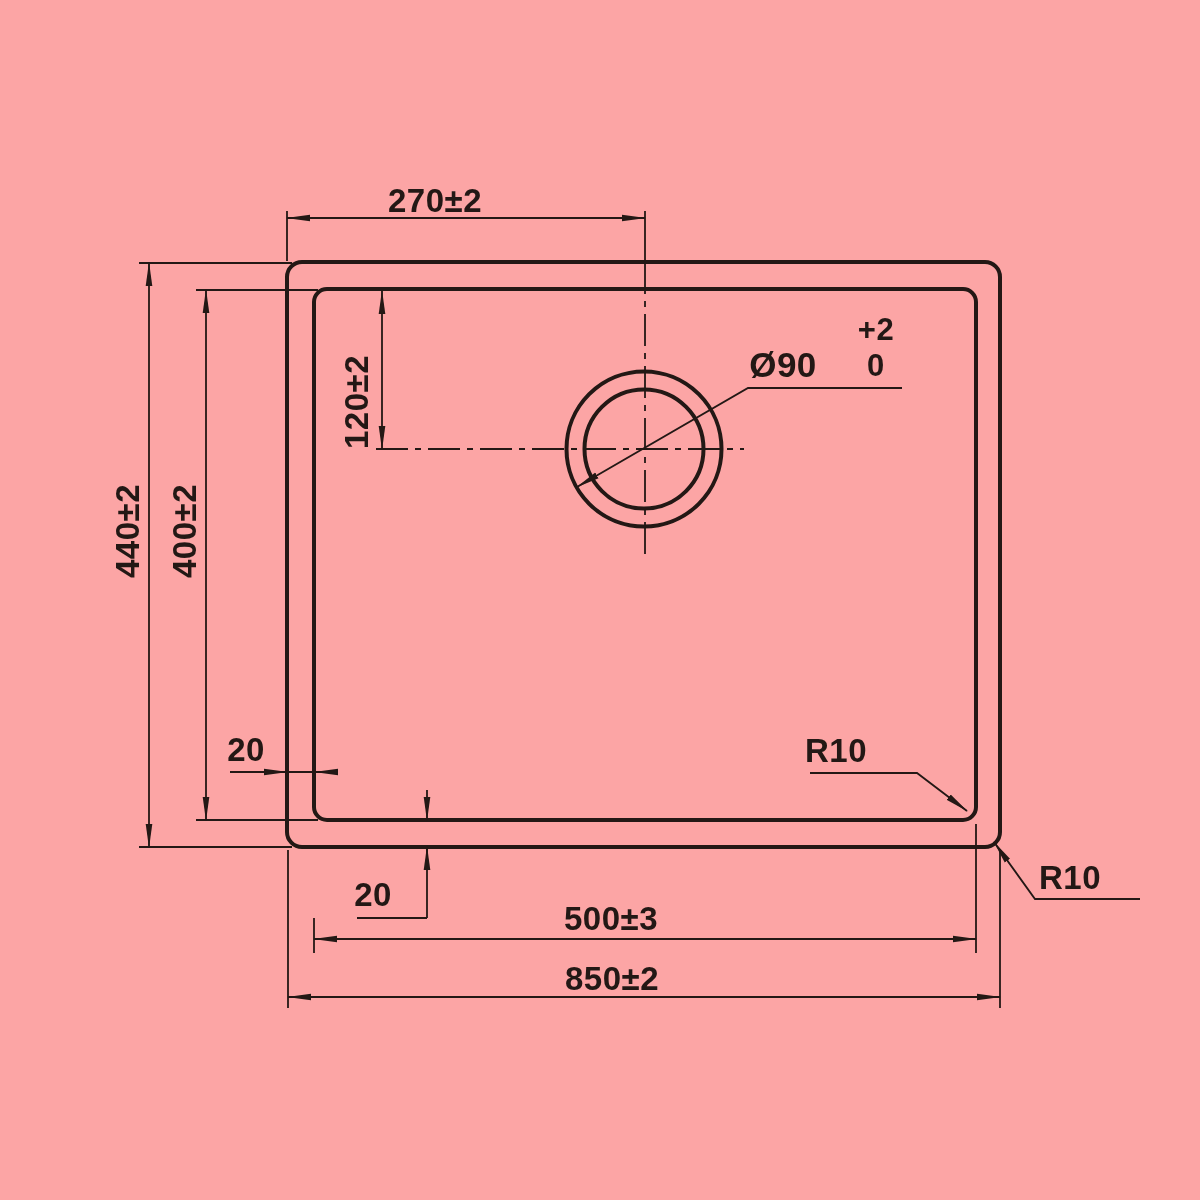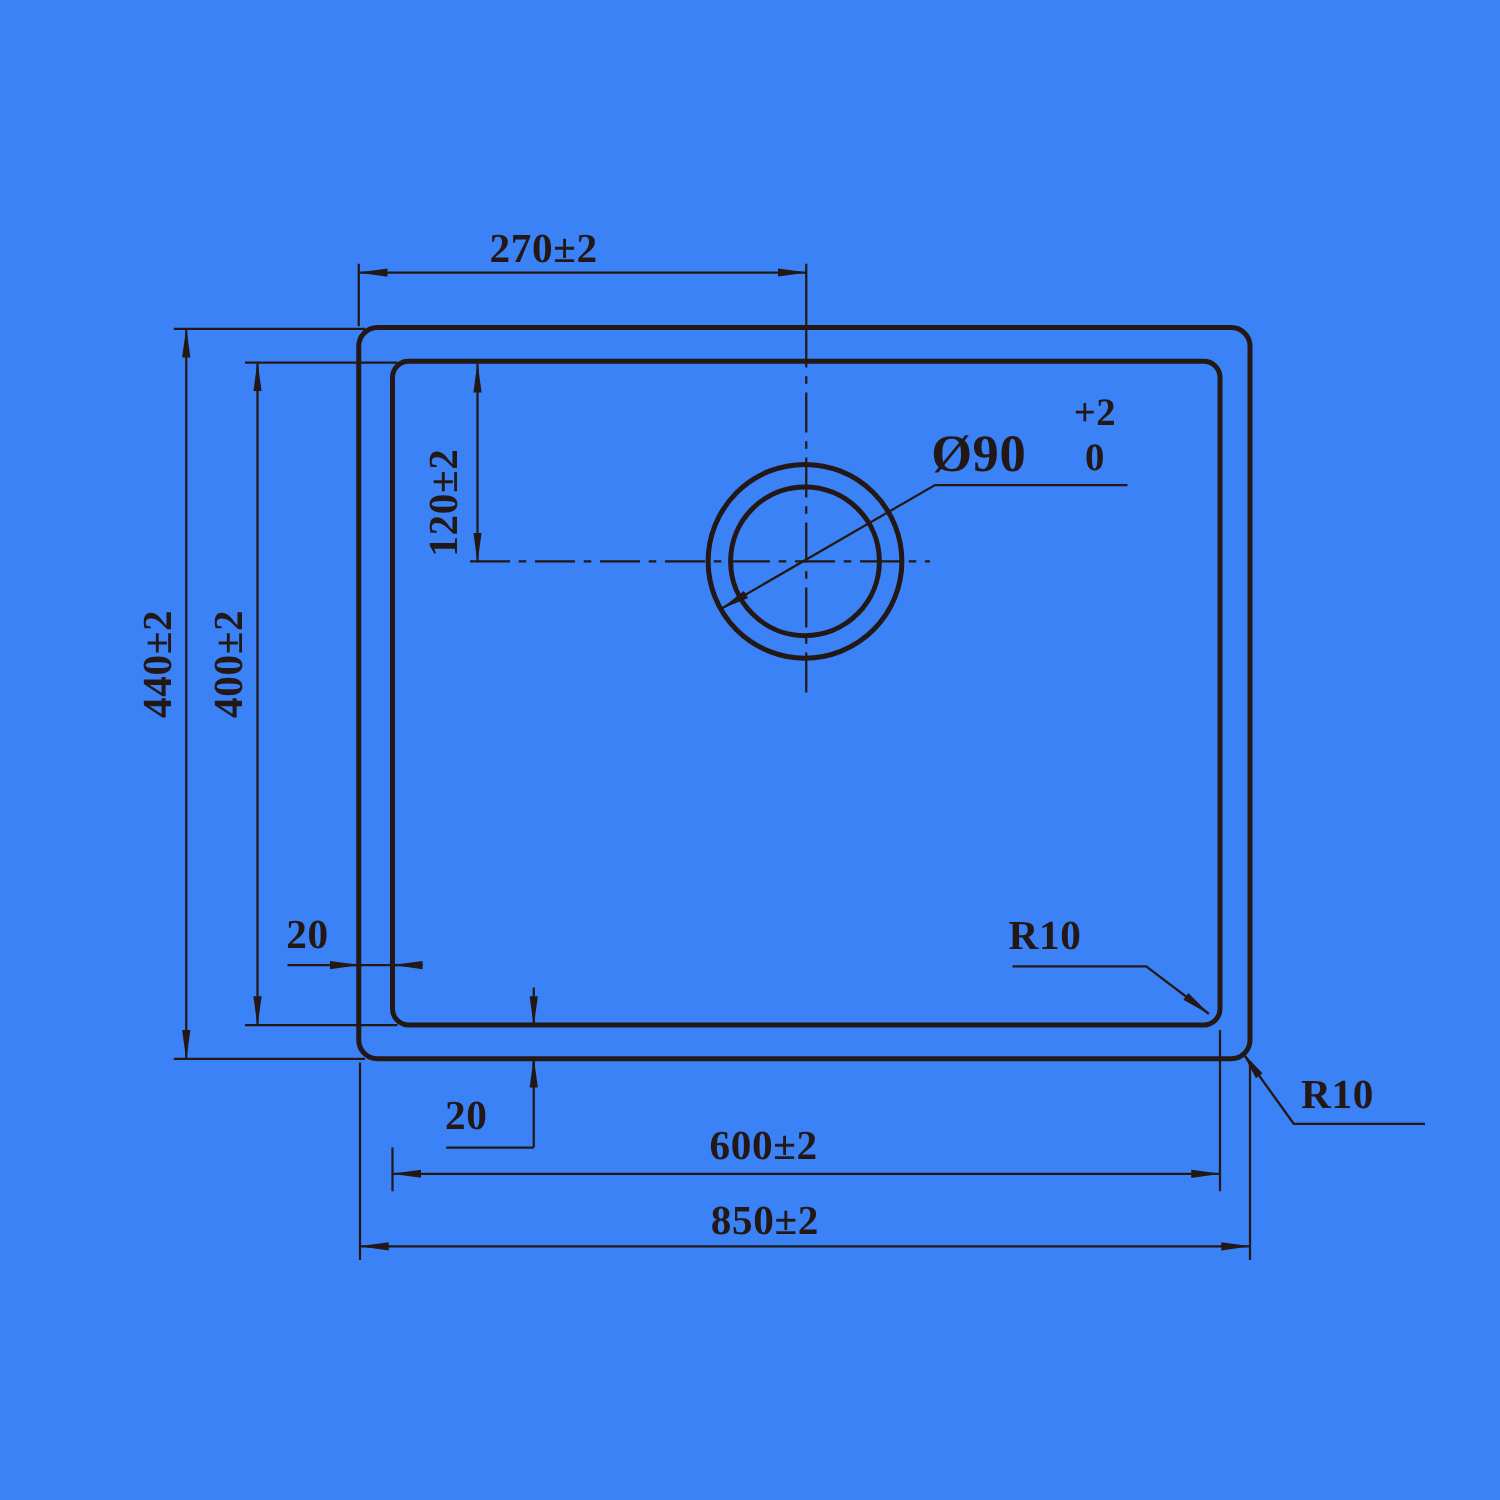--- a/index.html
+++ b/index.html
@@ -1,20 +1,20 @@
 <!DOCTYPE html>
 <html><head>
 <meta charset="utf-8">
 <style>
   html,body{margin:0;padding:0;background:#ffffff;}
   .canvas{
     position:relative;
     width:1200px;height:1200px;
-    background:#3b82f6;
-    font-family:Liberation Serif, serif;
+    background:#fca5a5;
+    font-family:Liberation Sans, sans-serif;
     overflow:hidden;
   }
   .canvas svg{position:absolute;left:0;top:0;}
   .dim-label{
     position:absolute;
     transform:translate(-50%,-50%);
     font-weight:bold;
     font-size:33px;
     color:#231815;
     white-space:nowrap;
@@ -129,25 +129,25 @@
   <div class="dim-label vertical" style="left:356px; top:402px;">120±2</div>
 
   <div class="dim-label vertical" style="left:127px; top:531px;">440±2</div>
 
   <div class="dim-label vertical" style="left:184px; top:531px;">400±2</div>
 
   <div class="dim-label" style="left:246px; top:749px;">20</div>
 
   <div class="dim-label" style="left:373px; top:894px;">20</div>
 
-  <div class="dim-label" style="left:611px; top:918px;">600±2</div>
+  <div class="dim-label" style="left:611px; top:918px;">500±3</div>
 
   <div class="dim-label" style="left:612px; top:978px;">850±2</div>
 
-  <div class="dim-label" style="left:783px; top:364px; font-size:42px;">Ø90</div>
+  <div class="dim-label" style="left:783px; top:364px; font-size:35px;">Ø90</div>
 
   <div class="tol-stack" style="left:876px; top:348px;">
     <span>+2</span>
     <span>0</span>
   </div>
 
   <div class="dim-label" style="left:836px; top:750px;">R10</div>
 
   <div class="dim-label" style="left:1070px; top:877px;">R10</div>
 

